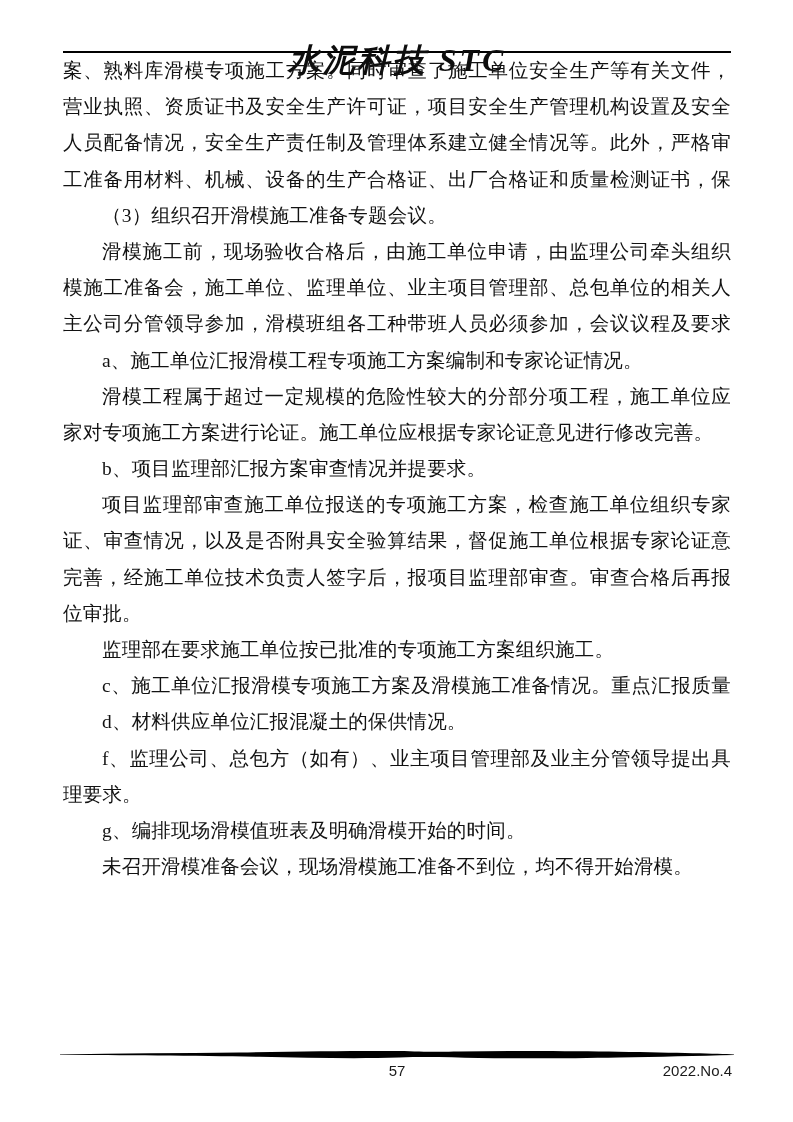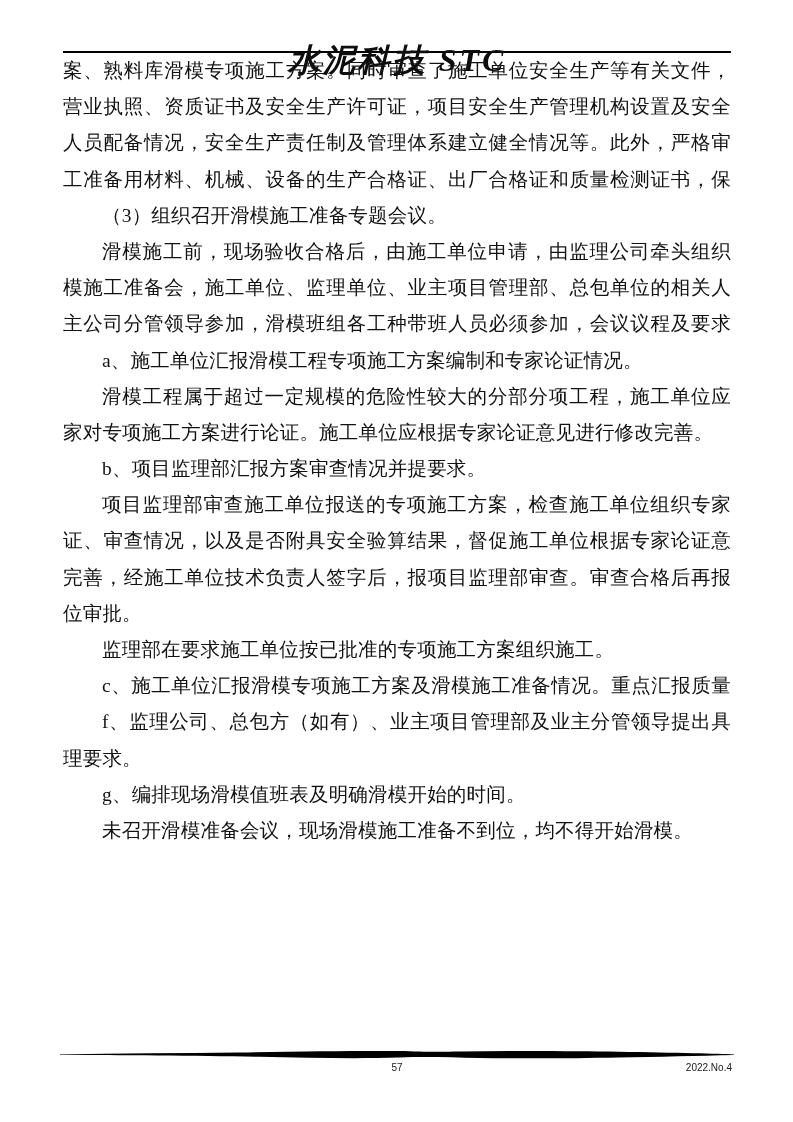--- a/index.html
+++ b/index.html
@@ -55,21 +55,21 @@
     left: 60px;
     right: 59px;
     top: 1050px;
   }
   .footer-bar { display: block; width: 100%; height: 10px; }
   .footer-row {
     position: relative;
     margin-top: 1px;
     height: 16px;
     font-family: "Liberation Sans", "DejaVu Sans", sans-serif;
-    font-size: 10px;
+    font-size: 15px;
     color: #1a1a1a;
   }
   .page-number {
     position: absolute;
     left: 50%;
     transform: translateX(-50%);
     top: 1px;
   }
   .issue-number {
     position: absolute;
@@ -99,20 +99,21 @@
       <div class="line indent">a、施工单位汇报滑模工程专项施工方案编制和专家论证情况。</div>
       <div class="line indent fill">滑模工程属于超过一定规模的危险性较大的分部分项工程，施工单位应组织专</div>
       <div class="line">家对专项施工方案进行论证。施工单位应根据专家论证意见进行修改完善。</div>
       <div class="line indent">b、项目监理部汇报方案审查情况并提要求。</div>
       <div class="line indent fill">项目监理部审查施工单位报送的专项施工方案，检查施工单位组织专家进行论</div>
       <div class="line fill">证、审查情况，以及是否附具安全验算结果，督促施工单位根据专家论证意见修改</div>
       <div class="line fill">完善，经施工单位技术负责人签字后，报项目监理部审查。审查合格后再报建设单</div>
       <div class="line">位审批。</div>
       <div class="line indent">监理部在要求施工单位按已批准的专项施工方案组织施工。</div>
       <div class="line indent fill">c、施工单位汇报滑模专项施工方案及滑模施工准备情况。重点汇报质量保证措</div>
+      <div class="line indent">d、材料供应单位汇报混凝土的保供情况。</div>
       <div class="line indent fill">f、监理公司、总包方（如有）、业主项目管理部及业主分管领导提出具体的管</div>
       <div class="line">理要求。</div>
       <div class="line indent">g、编排现场滑模值班表及明确滑模开始的时间。</div>
       <div class="line indent">未召开滑模准备会议，现场滑模施工准备不到位，均不得开始滑模。</div>
     </div>
 
   <div class="footer">
     <svg class="footer-bar" viewBox="0 0 676 10" preserveAspectRatio="none">
       <path fill="#000000" d="
         M0,4.6

